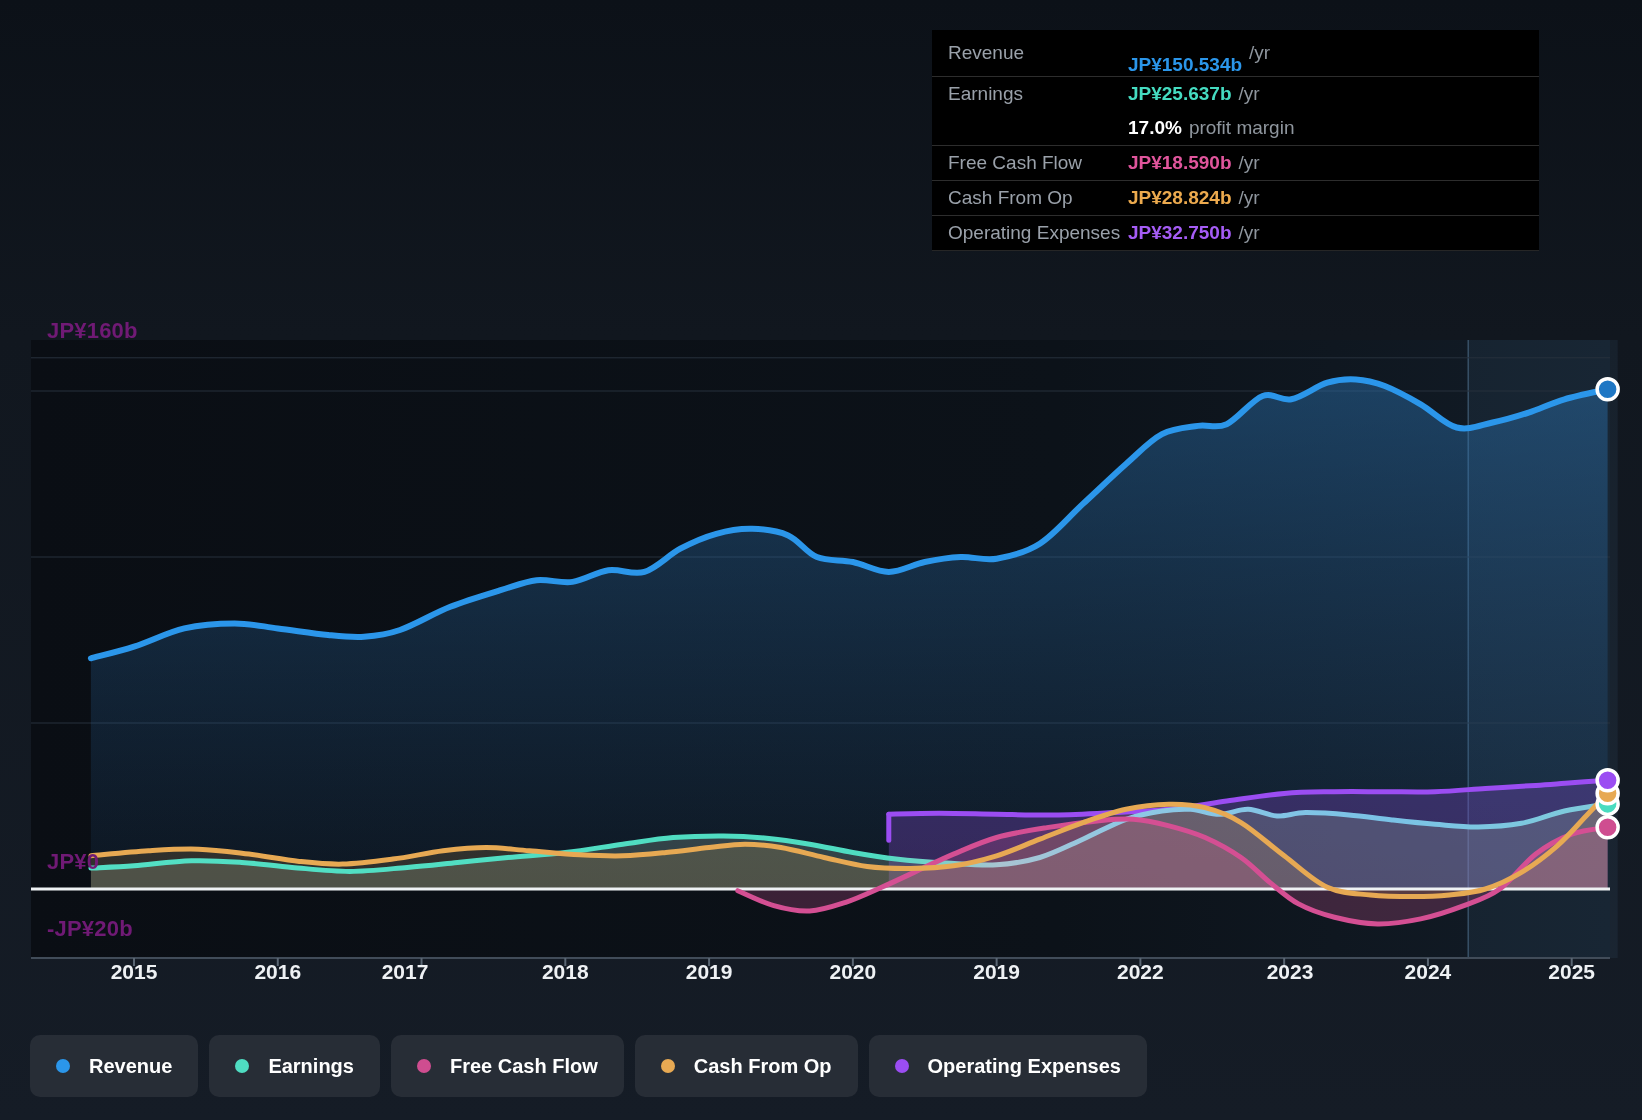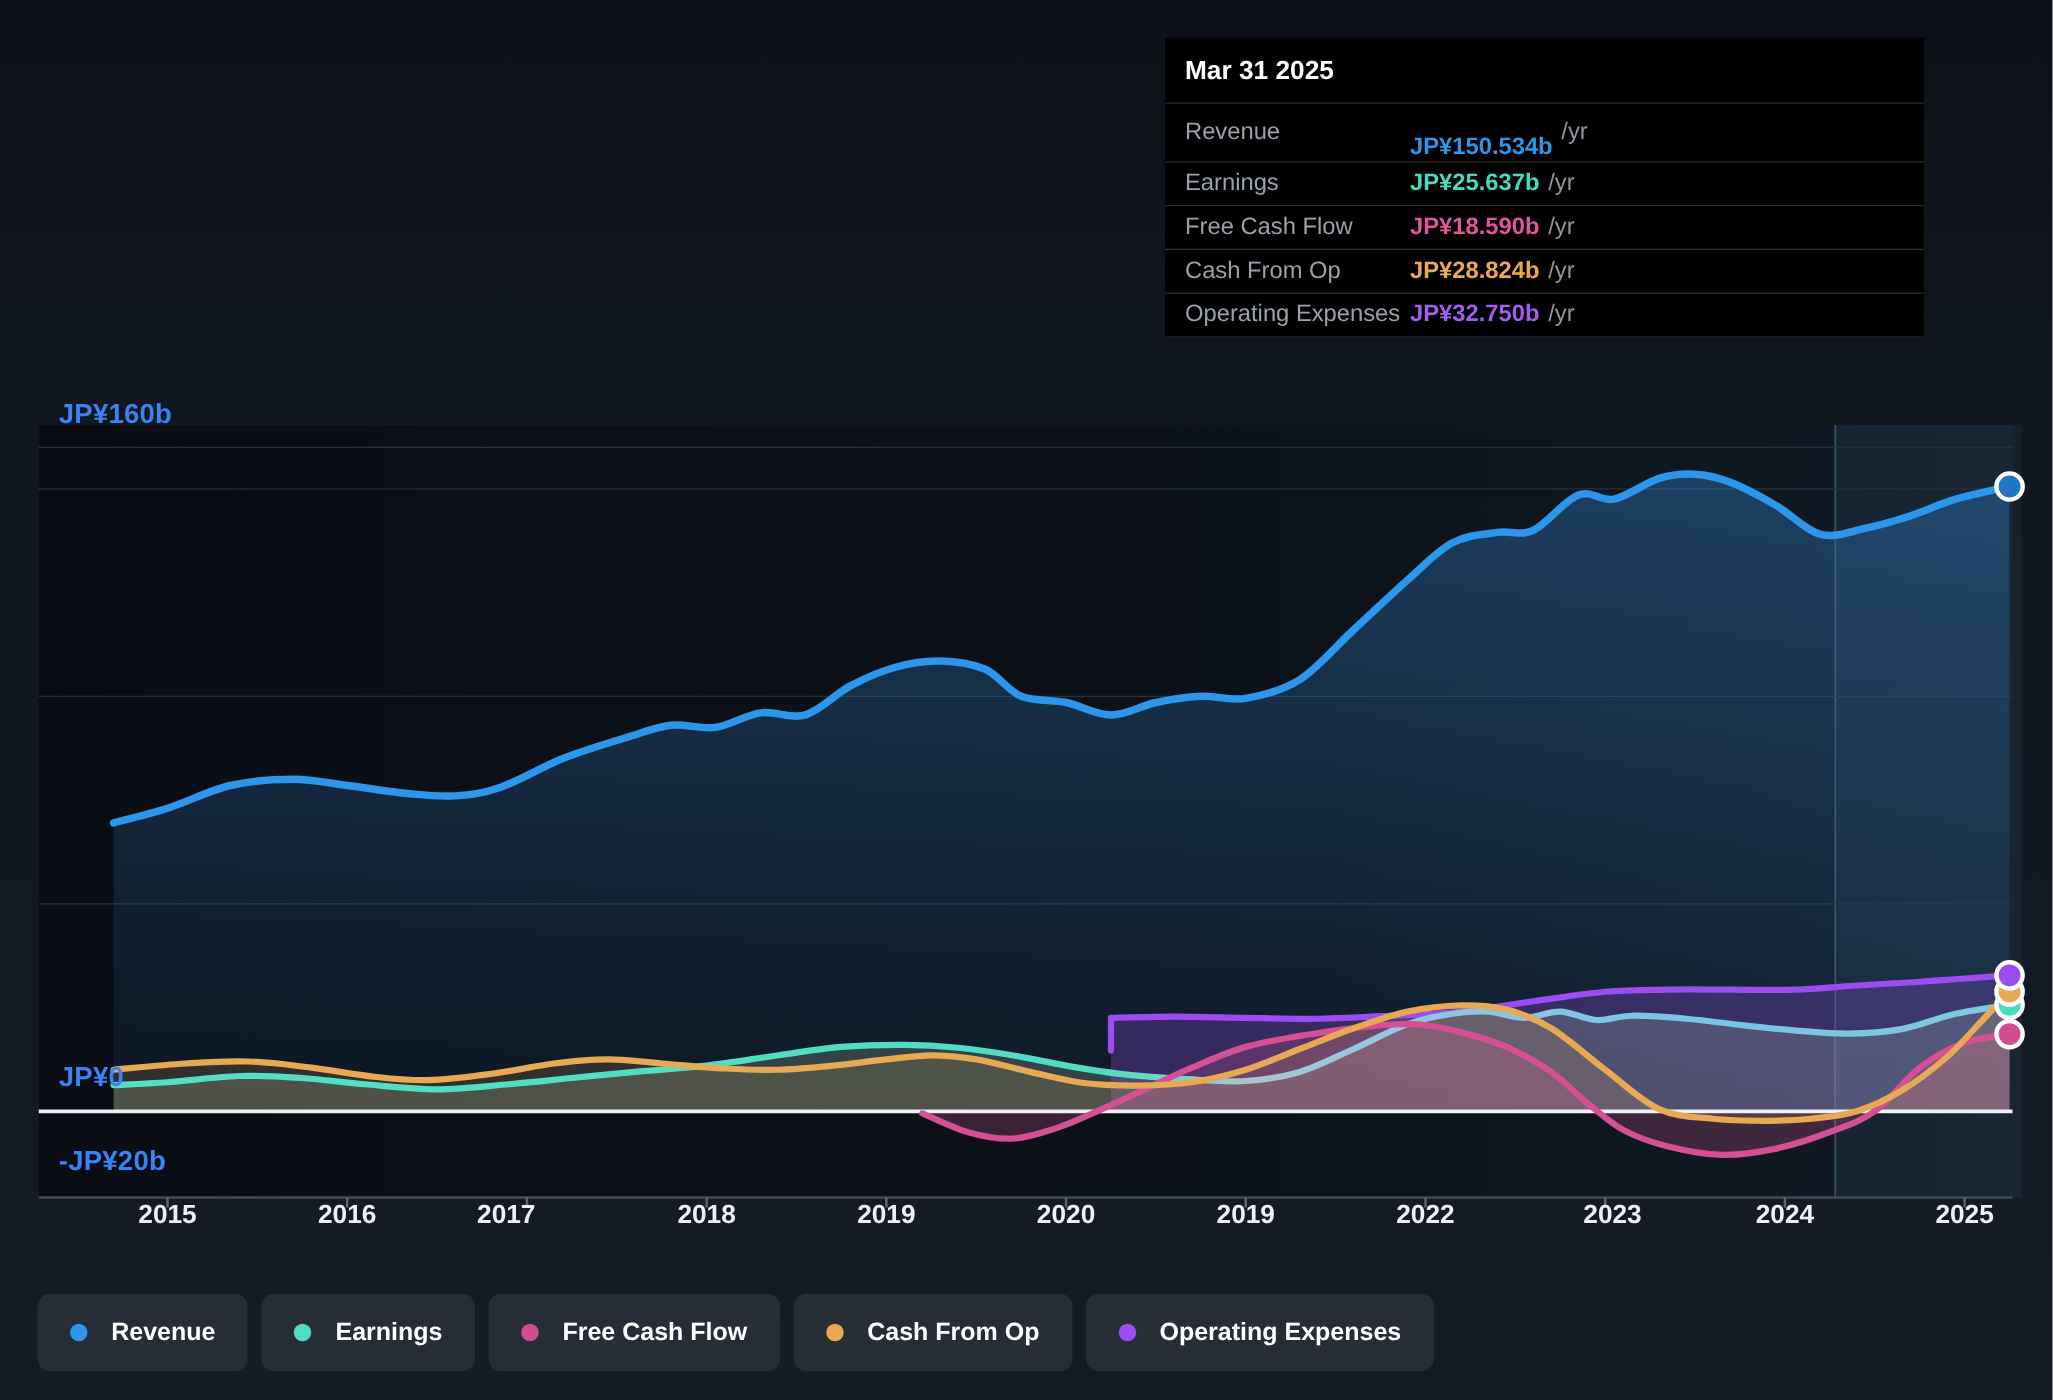--- a/index.html
+++ b/index.html
@@ -6,21 +6,21 @@
   body{
     width:1642px;height:1120px;overflow:hidden;position:relative;
     background:linear-gradient(180deg,#0c1118 0%,#11171f 30%,#151c26 100%);
     font-family:"Liberation Sans","DejaVu Sans",sans-serif;
     -webkit-font-smoothing:antialiased;
   }
   .stage{position:absolute;inset:0;}
   svg#chart{position:absolute;left:0;top:0;}
 
   
-  .ylab{position:absolute;left:47px;color:#3b82f6;font-size:22px;font-weight:700;letter-spacing:.2px;}
+  .ylab{position:absolute;left:47px;color:#701a75;font-size:22px;font-weight:700;letter-spacing:.2px;}
   #ylab-160{top:318px;}
   #ylab-0{top:849px;}
   #ylab-neg20{top:916px;}
   .xlab{position:absolute;top:960px;width:90px;text-align:center;color:#eef1f4;font-size:21px;font-weight:700;}
 
   
   .tooltip{
     position:absolute;left:932px;top:30px;width:607px;background:#000;
     color:#fff;z-index:5;
   }
@@ -123,33 +123,37 @@
       <div class="xlab" style="left: 664.08px;">2019</div>
       <div class="xlab" style="left: 807.85px;">2020</div>
       <div class="xlab" style="left: 951.62px;">2019</div>
       <div class="xlab" style="left: 1095.39px;">2022</div>
       <div class="xlab" style="left: 1245px;">2023</div>
       <div class="xlab" style="left: 1382.93px;">2024</div>
       <div class="xlab" style="left: 1526.7px;">2025</div>
     </div>
 
   <div class="tooltip">
-    <div class="tt-title">Mar 31 2025</div>
 
     <div class="tt-row">
       <span class="tt-label">Revenue</span>
       <span class="tt-val c-rev">JP¥150.534b</span>
       <span class="tt-suffix">/yr</span>
     </div>
 
     <div class="tt-block">
       <div class="tt-row">
         <span class="tt-label">Earnings</span>
         <span class="tt-val c-earn">JP¥25.637b</span>
         <span class="tt-suffix">/yr</span>
+      </div>
+      <div class="tt-row sub">
+        <span class="tt-label"></span>
+        <span class="tt-val c-white">17.0%</span>
+        <span class="tt-suffix">profit margin</span>
       </div>
     </div>
 
     <div class="tt-row">
       <span class="tt-label">Free Cash Flow</span>
       <span class="tt-val c-fcf">JP¥18.590b</span>
       <span class="tt-suffix">/yr</span>
     </div>
 
     <div class="tt-row">

